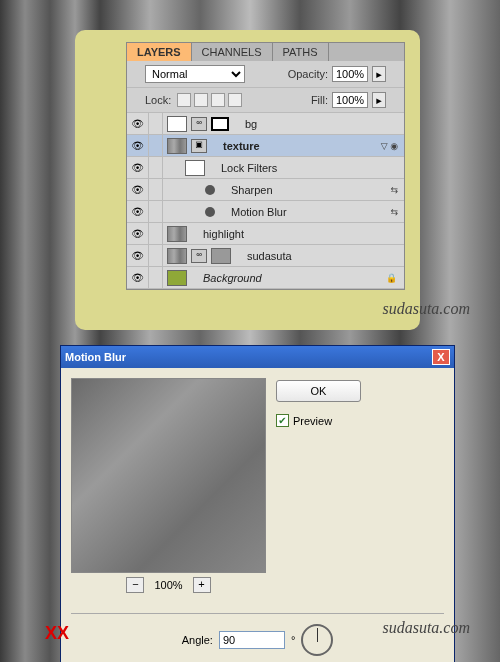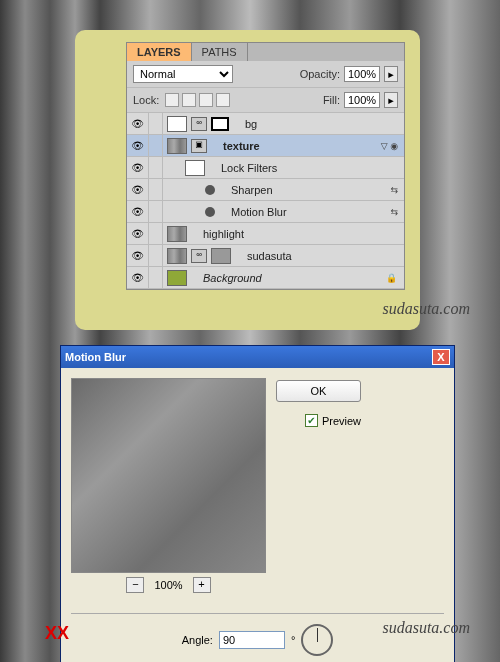--- a/index.html
+++ b/index.html
@@ -4,21 +4,21 @@
 <style>
 * { box-sizing: border-box; margin: 0; padding: 0; font-family: Tahoma, sans-serif; font-size: 11px; }
 body { width: 500px; height: 662px; background: linear-gradient(90deg,#3a3a3a 0%,#888 5%,#555 10%,#999 15%,#444 20%,#aaa 30%,#666 40%,#bbb 50%,#555 60%,#999 70%,#444 80%,#aaa 90%,#666 100%); position: relative; overflow: hidden; }
 
 .halo { position: absolute; left: 75px; top: 30px; width: 345px; height: 300px; background: #dbd98f; border-radius: 10px; }
 
 .layers-panel { position: absolute; left: 126px; top: 42px; width: 279px; background: #d1d1d1; border: 1px solid #888; }
 .tabs { display: flex; background: #b8b8b8; }
 .tab { padding: 3px 10px; border-right: 1px solid #888; color: #333; }
 .tab.active { background: #fdba74; font-weight: bold; }
-.panel-row { display: flex; align-items: center; padding: 4px 6px; gap: 4px; border-bottom: 1px solid #bbb; }
+.panel-row { display: flex; align-items: center; padding: 4px 18px; gap: 4px; border-bottom: 1px solid #bbb; }
 .select { border: 1px solid #888; background: #fff; padding: 1px 2px; height: 18px; }
 .select.mode { width: 100px; }
 .label { color: #333; }
 .pct-input { width: 36px; border: 1px solid #888; background: #fff; text-align: right; padding: 1px 3px; height: 16px; }
 .tri { width: 14px; height: 16px; border: 1px solid #888; background: #e8e8e8; display: flex; align-items: center; justify-content: center; }
 .lock-icons { display: flex; gap: 3px; margin-left: 2px; }
 .lock-icons span { width: 14px; height: 14px; border: 1px solid #999; background: #eee; display: inline-block; }
 
 .layer-list { background: #d9d9d9; }
 .layer-row { display: flex; align-items: center; border-bottom: 1px solid #bbb; height: 22px; }
@@ -44,21 +44,21 @@
 .watermark1 { position: absolute; right: 30px; top: 300px; font-family: cursive; font-size: 16px; color: #444; font-style: italic; }
 .watermark2 { position: absolute; right: 30px; bottom: 25px; font-family: cursive; font-size: 16px; color: #444; font-style: italic; }
 .xx { position: absolute; left: 45px; bottom: 18px; color: #d00; font-weight: bold; font-size: 18px; }
 
 .dialog { position: absolute; left: 60px; top: 345px; width: 395px; background: #ece9d8; border: 1px solid #0a246a; }
 .titlebar { background: linear-gradient(#3b77dd,#2a5db8); height: 22px; display: flex; align-items: center; padding: 0 4px; }
 .titlebar-text { color: #fff; font-weight: bold; flex: 1; }
 .close-btn { width: 18px; height: 16px; background: #e45b4a; border: 1px solid #fff; color: #fff; display: flex; align-items: center; justify-content: center; font-weight: bold; }
 .dialog-body { padding: 10px; display: flex; gap: 10px; }
 .preview-box { width: 195px; height: 195px; background: linear-gradient(135deg,#6a6a6a,#9a9a9a,#707070,#888); border: 1px solid #888; }
-.right-col { display: flex; flex-direction: column; gap: 6px; align-items: flex-end; padding-top: 2px; }
+.right-col { display: flex; flex-direction: column; gap: 6px; align-items: flex-start; padding-top: 2px; }
 .win-btn { width: 85px; height: 22px; background: linear-gradient(#fff,#e8e8e8); border: 1px solid #888; border-radius: 3px; text-align: center; line-height: 20px; }
 .chk { display: flex; align-items: center; gap: 4px; margin-top: 6px; }
 .chk-box { width: 13px; height: 13px; border: 1px solid #4a7c2f; background: #fff; display: flex; align-items: center; justify-content: center; color: #2a7c2f; font-size: 10px; }
 
 .zoom-row { display: flex; align-items: center; justify-content: center; gap: 10px; padding: 4px 0 10px; }
 .zoom-btn { width: 18px; height: 16px; border: 1px solid #888; background: #eee; text-align: center; line-height: 12px; }
 
 .divider { border-top: 1px solid #aaa; margin: 0 10px; }
 
 .param-row { display: flex; align-items: center; gap: 6px; padding: 10px 20px 4px; justify-content: center; }
@@ -69,20 +69,21 @@
 .slider-row { padding: 4px 20px 14px; }
 </style>
 </head>
 <body>
 
 <div class="halo"></div>
 
 <div class="layers-panel">
   <div class="tabs">
     <div class="tab active">LAYERS</div>
+    <div class="tab">CHANNELS</div>
     <div class="tab">PATHS</div>
   </div>
   <div class="panel-row">
     <select class="select mode"><option>Normal</option></select>
     <span style="flex:1"></span>
     <span class="label">Opacity:</span>
     <input class="pct-input" value="100%" style="">
     <div class="tri">▸</div>
   </div>
   <div class="panel-row">

